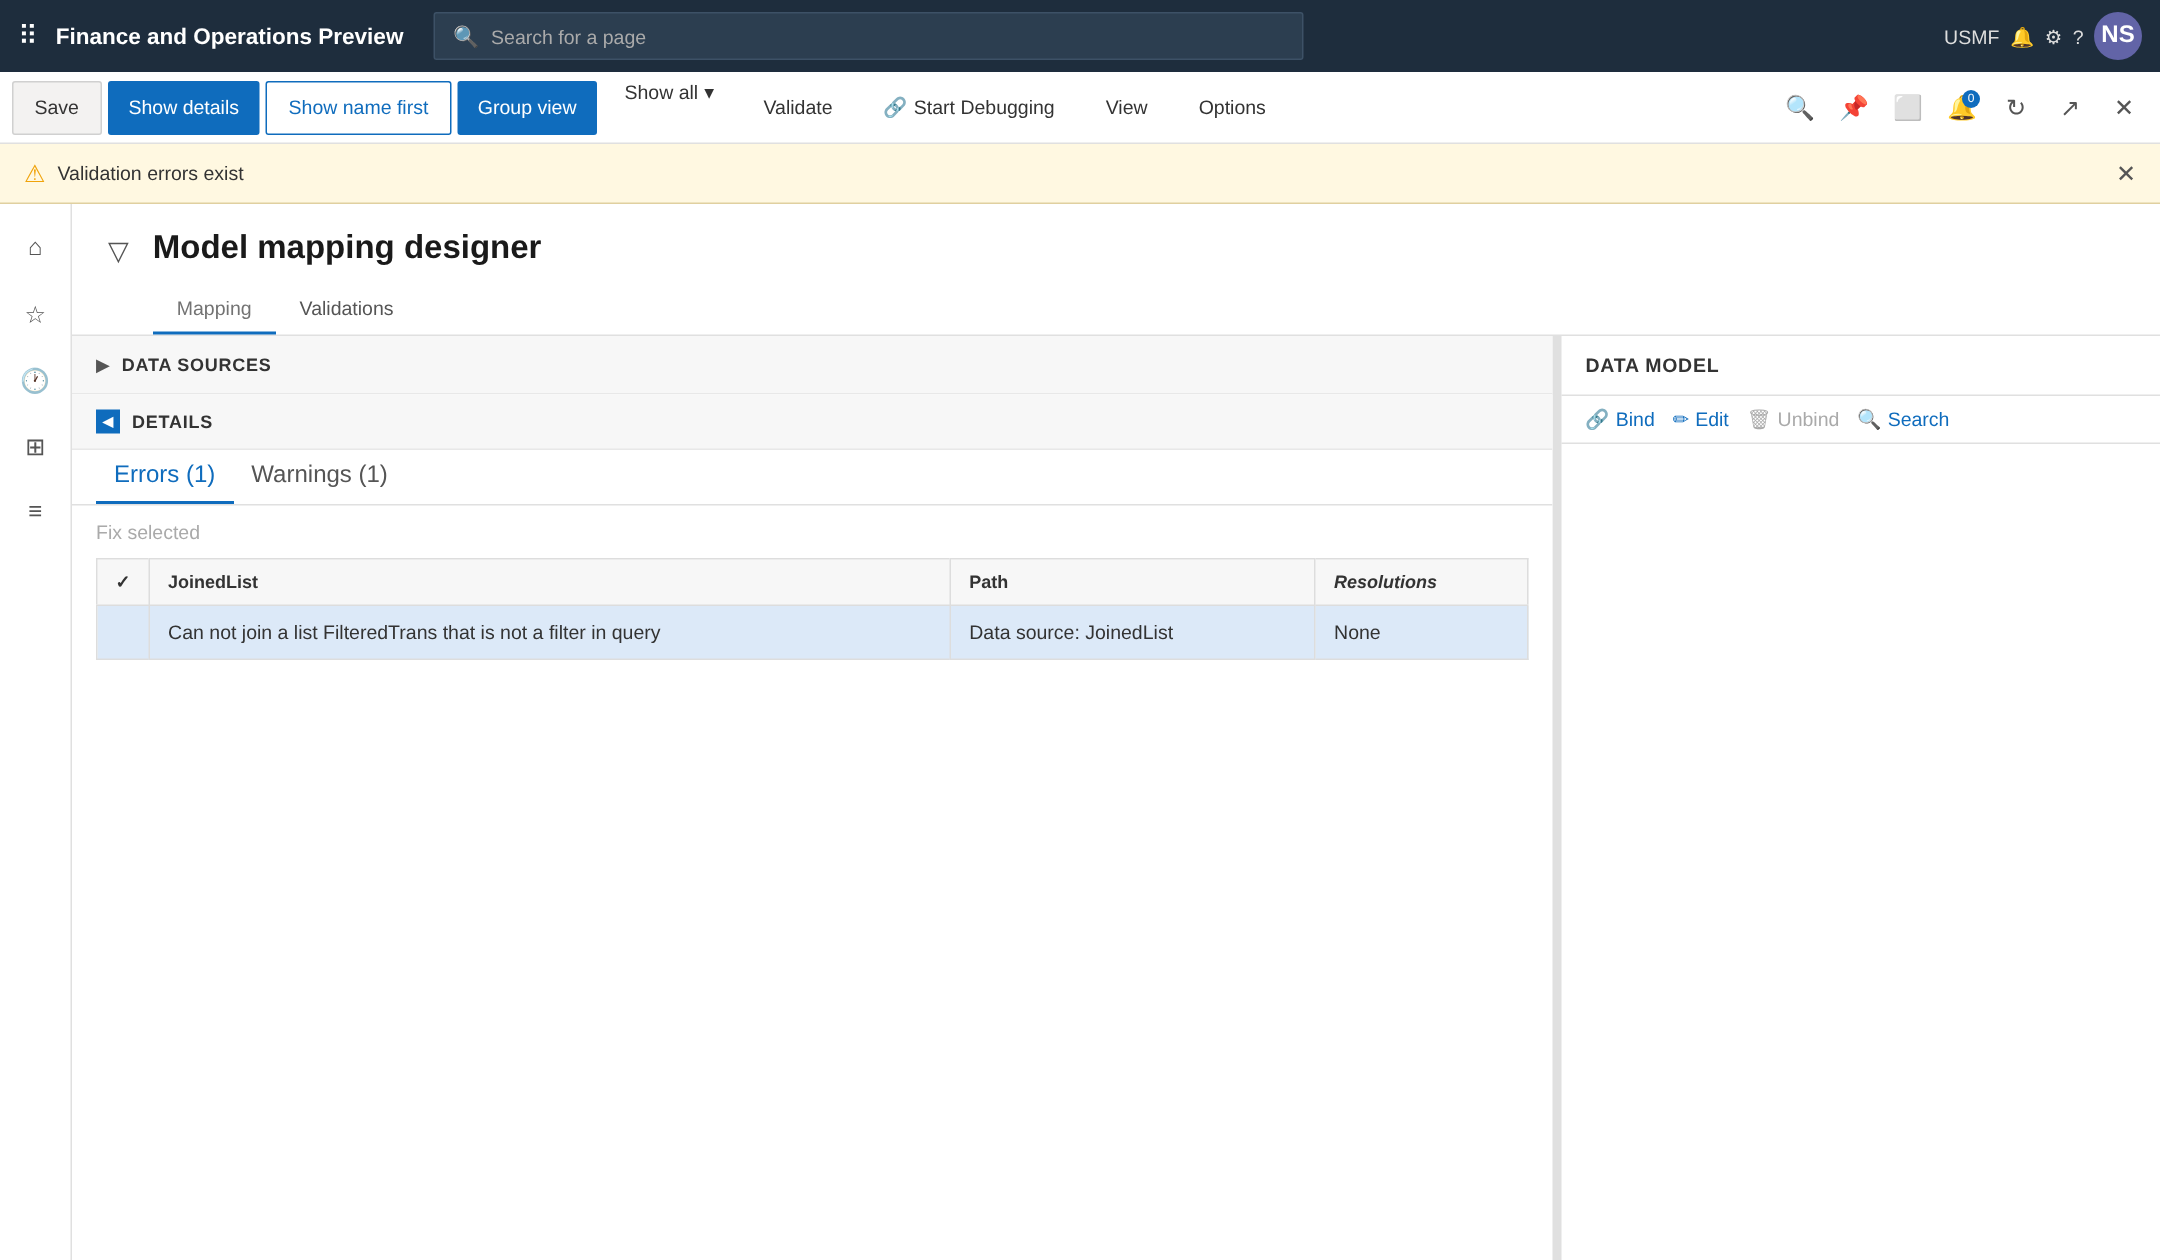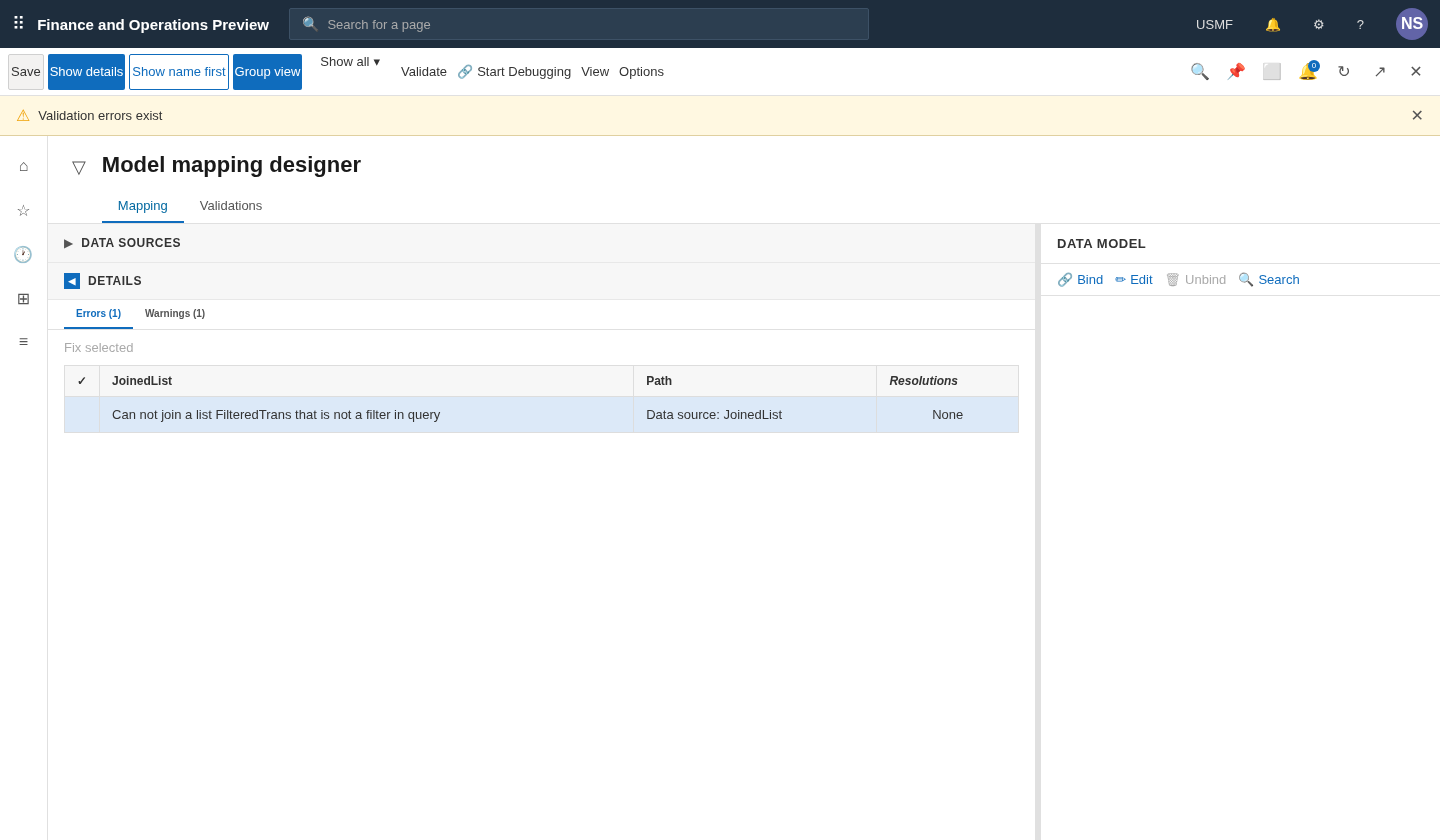--- a/index.html
+++ b/index.html
@@ -46,21 +46,21 @@
       color: #ccc;
       font-size: 13px;
       width: 100%;
     }
     .top-nav-search input::placeholder { color: #aaa; }
     .search-icon-nav { color: #aaa; font-size: 14px; }
     .top-nav-right {
       margin-left: auto;
       display: flex;
       align-items: center;
-      gap: 32px;
+      gap: 7px;
     }
     .top-nav-right .nav-item {
       color: #ddd;
       font-size: 13px;
       cursor: pointer;
     }
     .avatar {
       width: 32px;
       height: 32px;
       background: #6264a7;
@@ -79,21 +79,21 @@
       background: #fff;
       height: 48px;
       display: flex;
       align-items: center;
       padding: 0 8px;
       gap: 4px;
       border-bottom: 1px solid #e0e0e0;
     }
     .action-btn {
       height: 36px;
-      padding: 0 2px;
+      padding: 0 14px;
       border: none;
       border-radius: 2px;
       font-size: 13px;
       cursor: pointer;
       display: flex;
       align-items: center;
       gap: 4px;
       white-space: nowrap;
     }
     .action-btn-save {
@@ -232,21 +232,21 @@
       gap: 0;
     }
     .page-tab {
       padding: 8px 16px;
       font-size: 13px;
       cursor: pointer;
       color: #555;
       border-bottom: 2px solid transparent;
     }
     .page-tab.active {
-      color: #0369a1;
+      color: #737373;
       border-bottom: 2px solid #0f6cbd;
     }
 
     
     .mapping-content {
       display: flex;
       flex: 1;
       overflow: hidden;
     }
 
@@ -306,25 +306,24 @@
       font-size: 9px;
       font-weight: bold;
     }
     .details-tabs {
       display: flex;
       padding: 0 16px;
       border-bottom: 1px solid #e0e0e0;
     }
     .details-tab {
       padding: 8px 12px;
-      font-size: 10px;
+      font-size: 16px;
       cursor: pointer;
       color: #555;
       border-bottom: 2px solid transparent;
-      font-weight: bold;
     }
     .details-tab.active {
       color: #0f6cbd;
       border-bottom: 2px solid #0f6cbd;
     }
 
     .fix-selected {
       padding: 10px 16px;
       font-size: 13px;
       color: #aaa;
@@ -347,21 +346,21 @@
       border-bottom: 1px solid #ddd;
       border-right: 1px solid #ddd;
     }
     .error-table th:last-child { border-right: none; font-style: italic; }
     .error-table td {
       padding: 10px 12px;
       font-size: 13px;
       color: #333;
       border-right: 1px solid #ddd;
     }
-    .error-table td:last-child { border-right: none; text-align: center; }
+    .error-table td:last-child { border-right: none; }
     .error-table tr.selected td { background: #dce9f8; }
     .check-col { width: 32px; text-align: center; }
 
     
     .right-pane {
       width: 400px;
       background: #fff;
       display: flex;
       flex-direction: column;
       border-left: 1px solid #e0e0e0;

